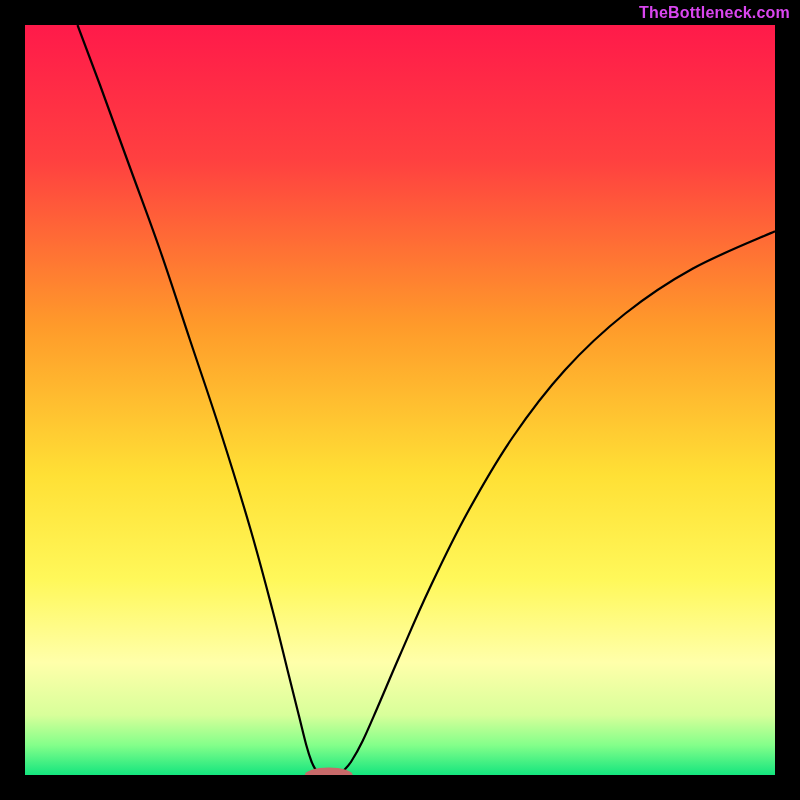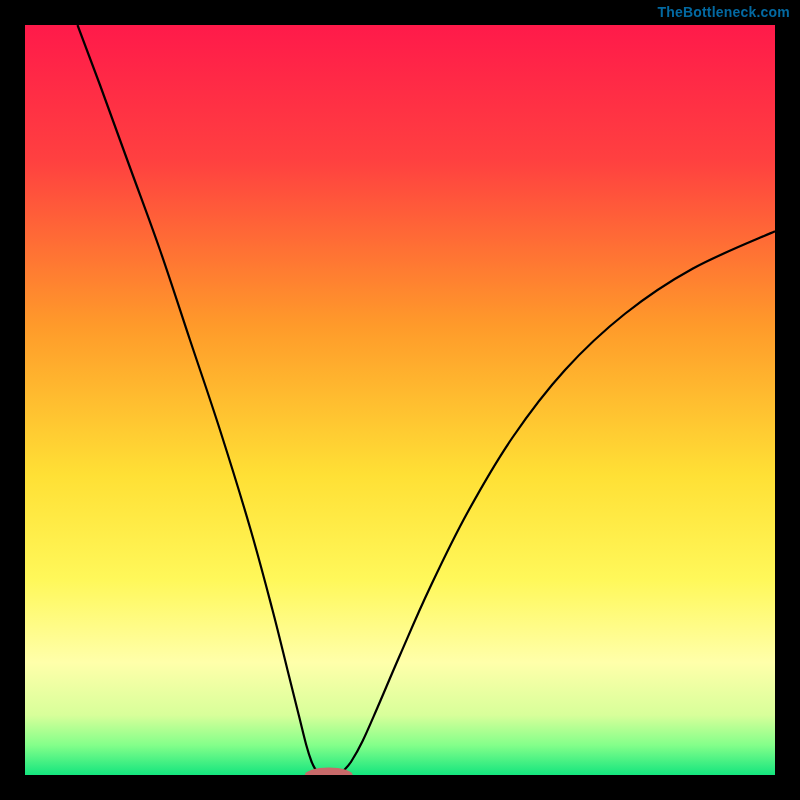--- a/index.html
+++ b/index.html
@@ -16,22 +16,22 @@
     left: 25px;
     top: 25px;
     width: 750px;
     height: 750px;
     background: #000;
   }
   .watermark {
     position: absolute;
     top: 4px;
     right: 10px;
-    color: #0369a1;
-    font-size: 14px;
+    color: #d946ef;
+    font-size: 16px;
     font-weight: 600;
     letter-spacing: 0.2px;
     z-index: 10;
   }
   svg {
     display: block;
   }
 </style>
 </head>
 <body>

